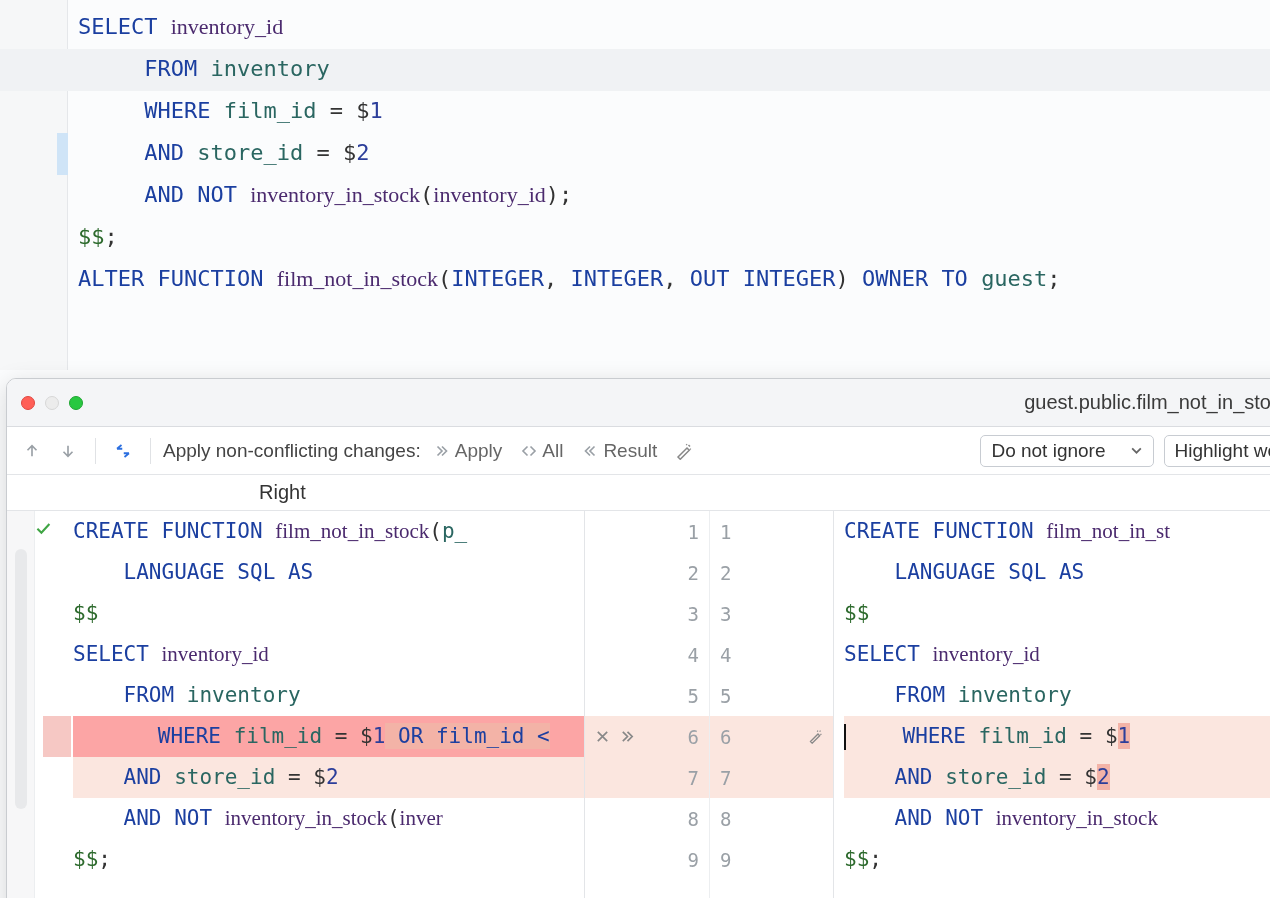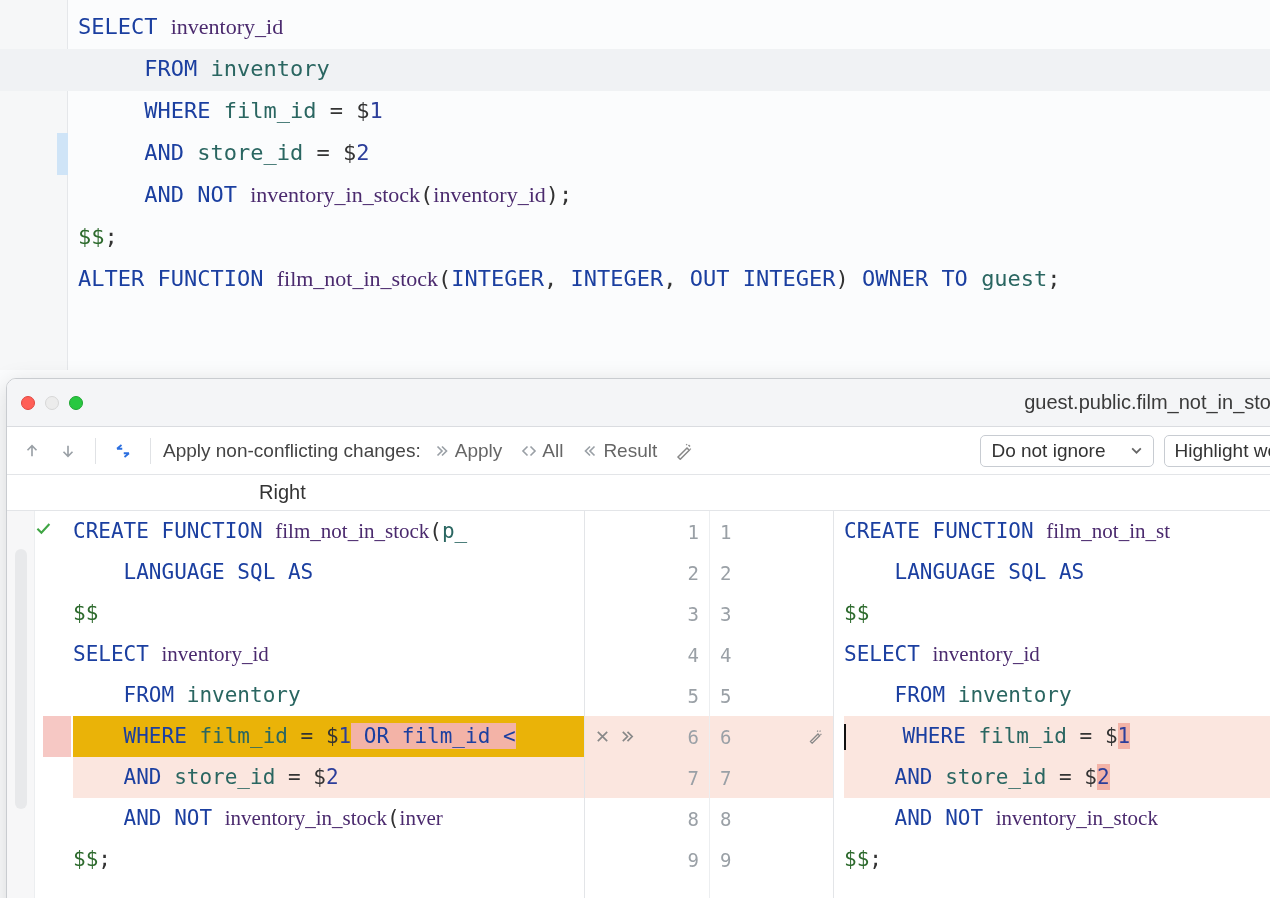--- a/index.html
+++ b/index.html
@@ -123,21 +123,21 @@
   .col-left .marker-diff {
     position:absolute; left:36px; width:28px; height:41px; top:205px;
     background:#f6c8c4;
   }
   .col-left .scroll-thumb {
     position:absolute; left:8px; top:38px; width:12px; height:260px;
     background:#e8e9eb; border-radius:6px;
   }
   .col-left pre { margin:0; padding-left:66px; line-height:41px; position:relative;}
   .col-left .row { height:41px; white-space: pre; overflow: hidden;}
-  .col-left .row.changed { background:#eab308; }
+  .col-left .row.changed { background:#fca5a5;text-align:center; }
   .col-left .row.changed2 { background:#fbe6df; }
   .frag-hl { background:#f3b3a7; padding: 1px 0;}
 
   .col-mid {
     width: 250px; display:flex; border-left:1px solid #e3e5e8; border-right:1px solid #e3e5e8;
     font-family: Menlo, Consolas, monospace; color:#9aa0a6; font-size:19px;
   }
   .col-mid .mcol { width:50%; display:flex; flex-direction:column; }
   .col-mid .mcol.l { align-items:flex-end; }
   .col-mid .mcol.r { align-items:flex-start; border-left:1px solid #eceef0;}

